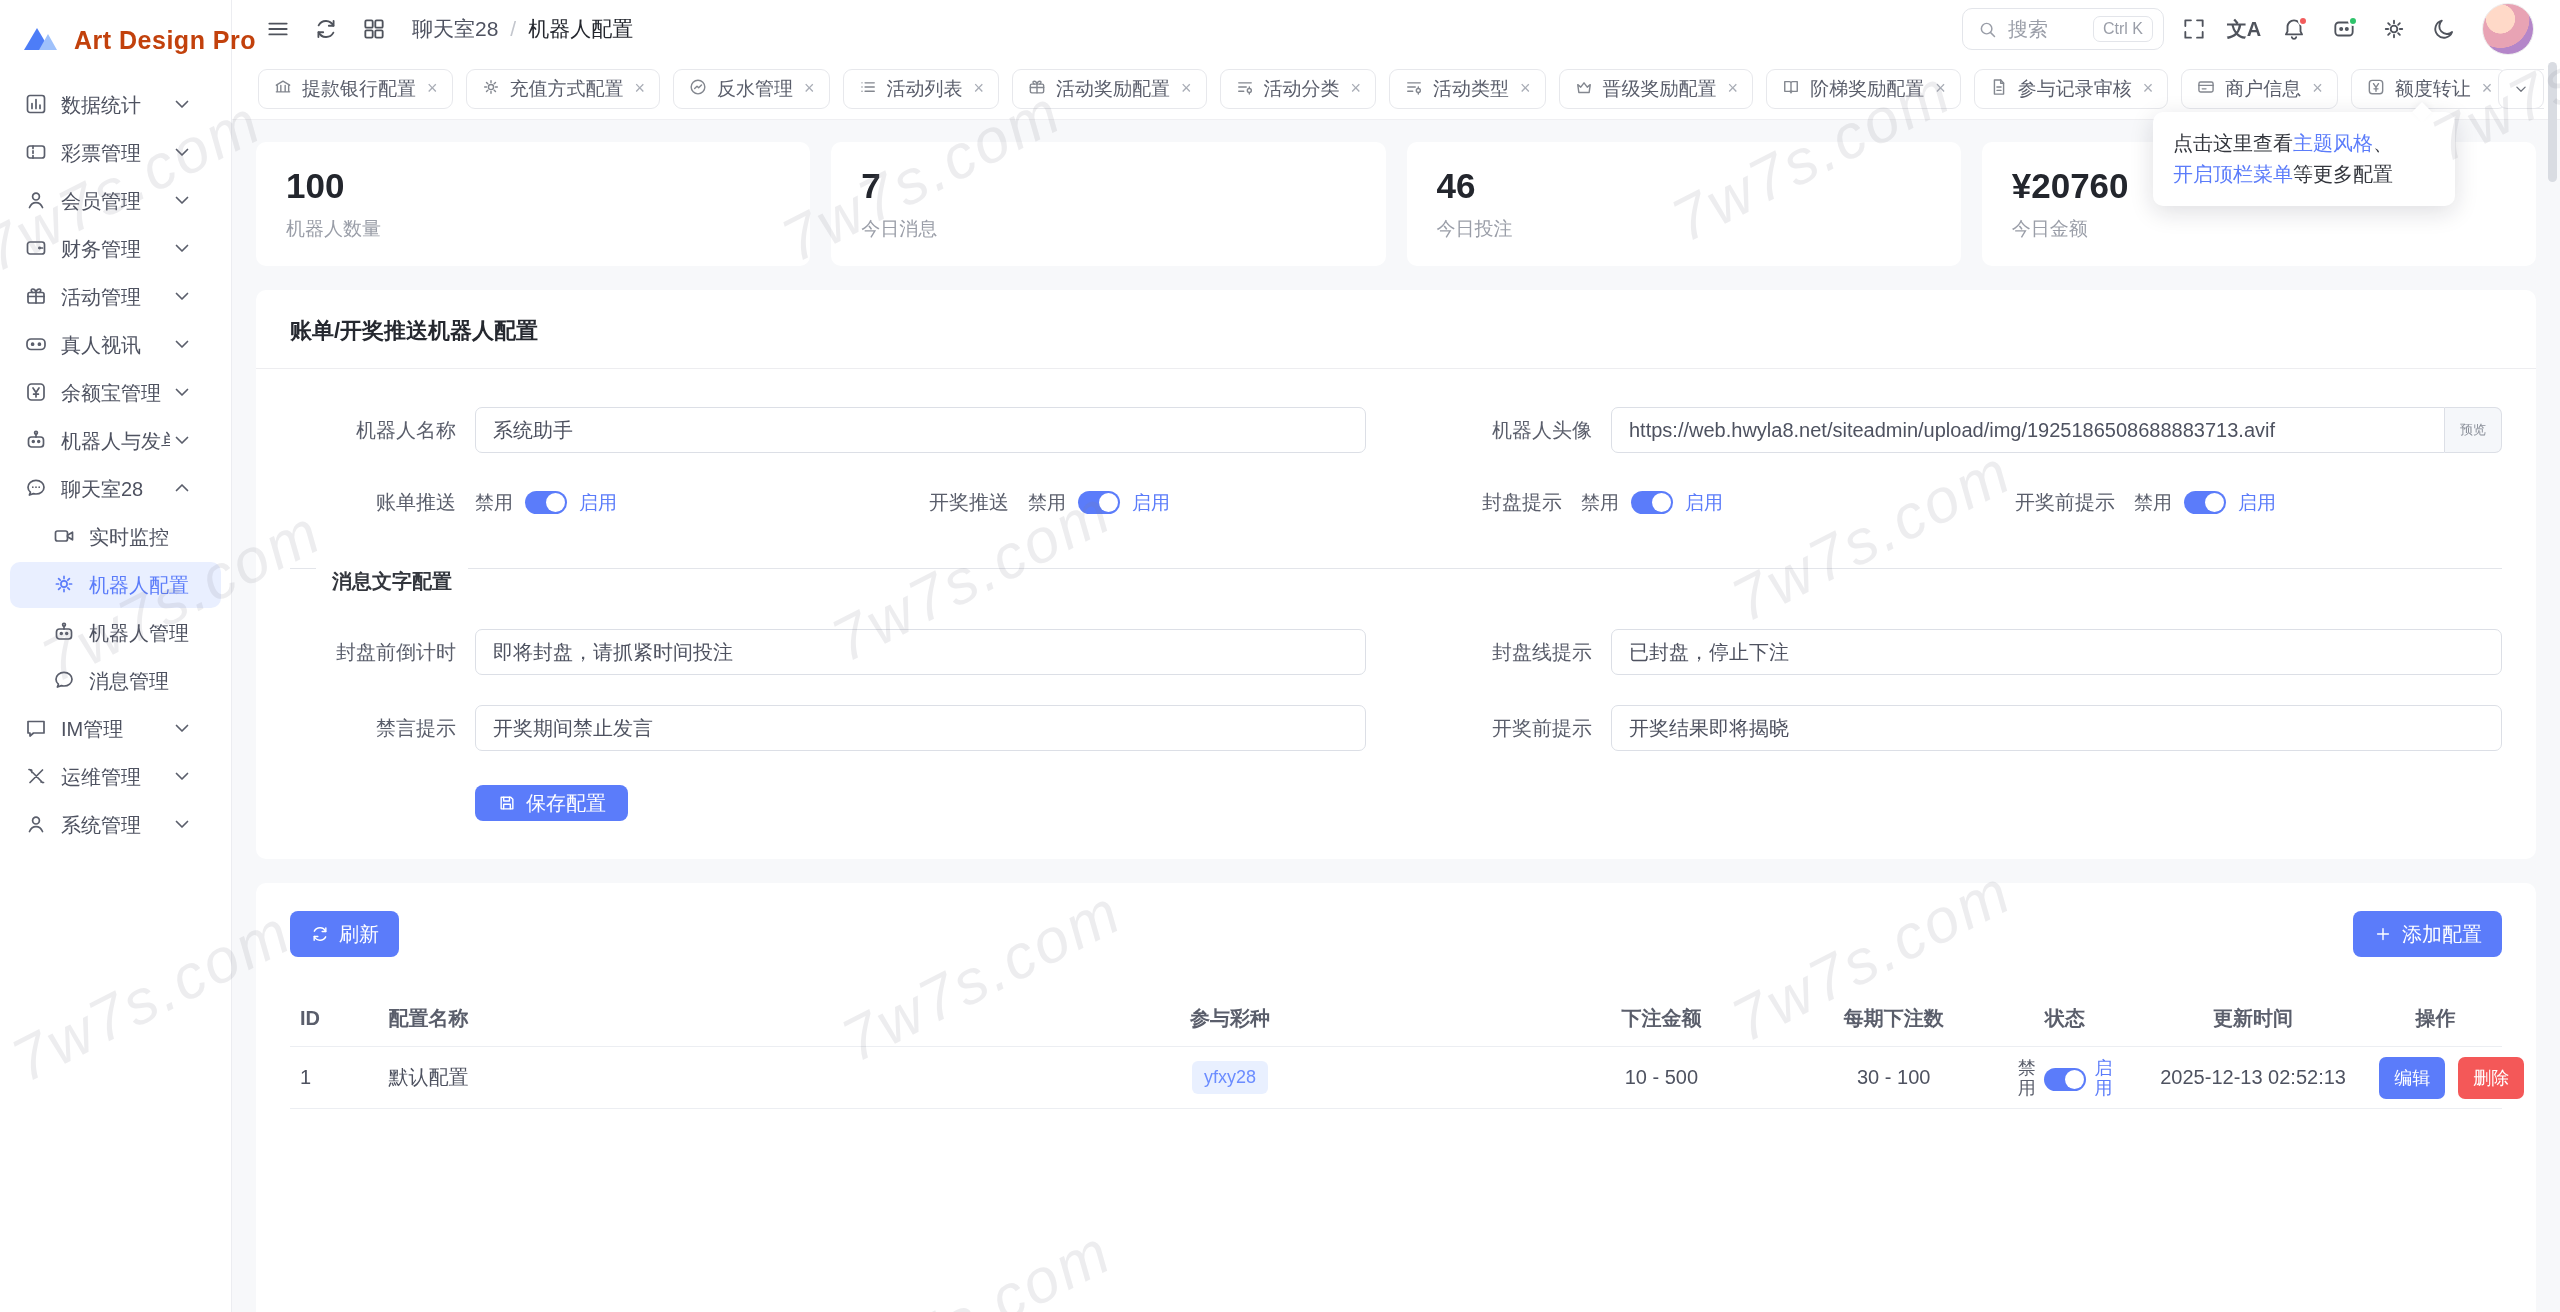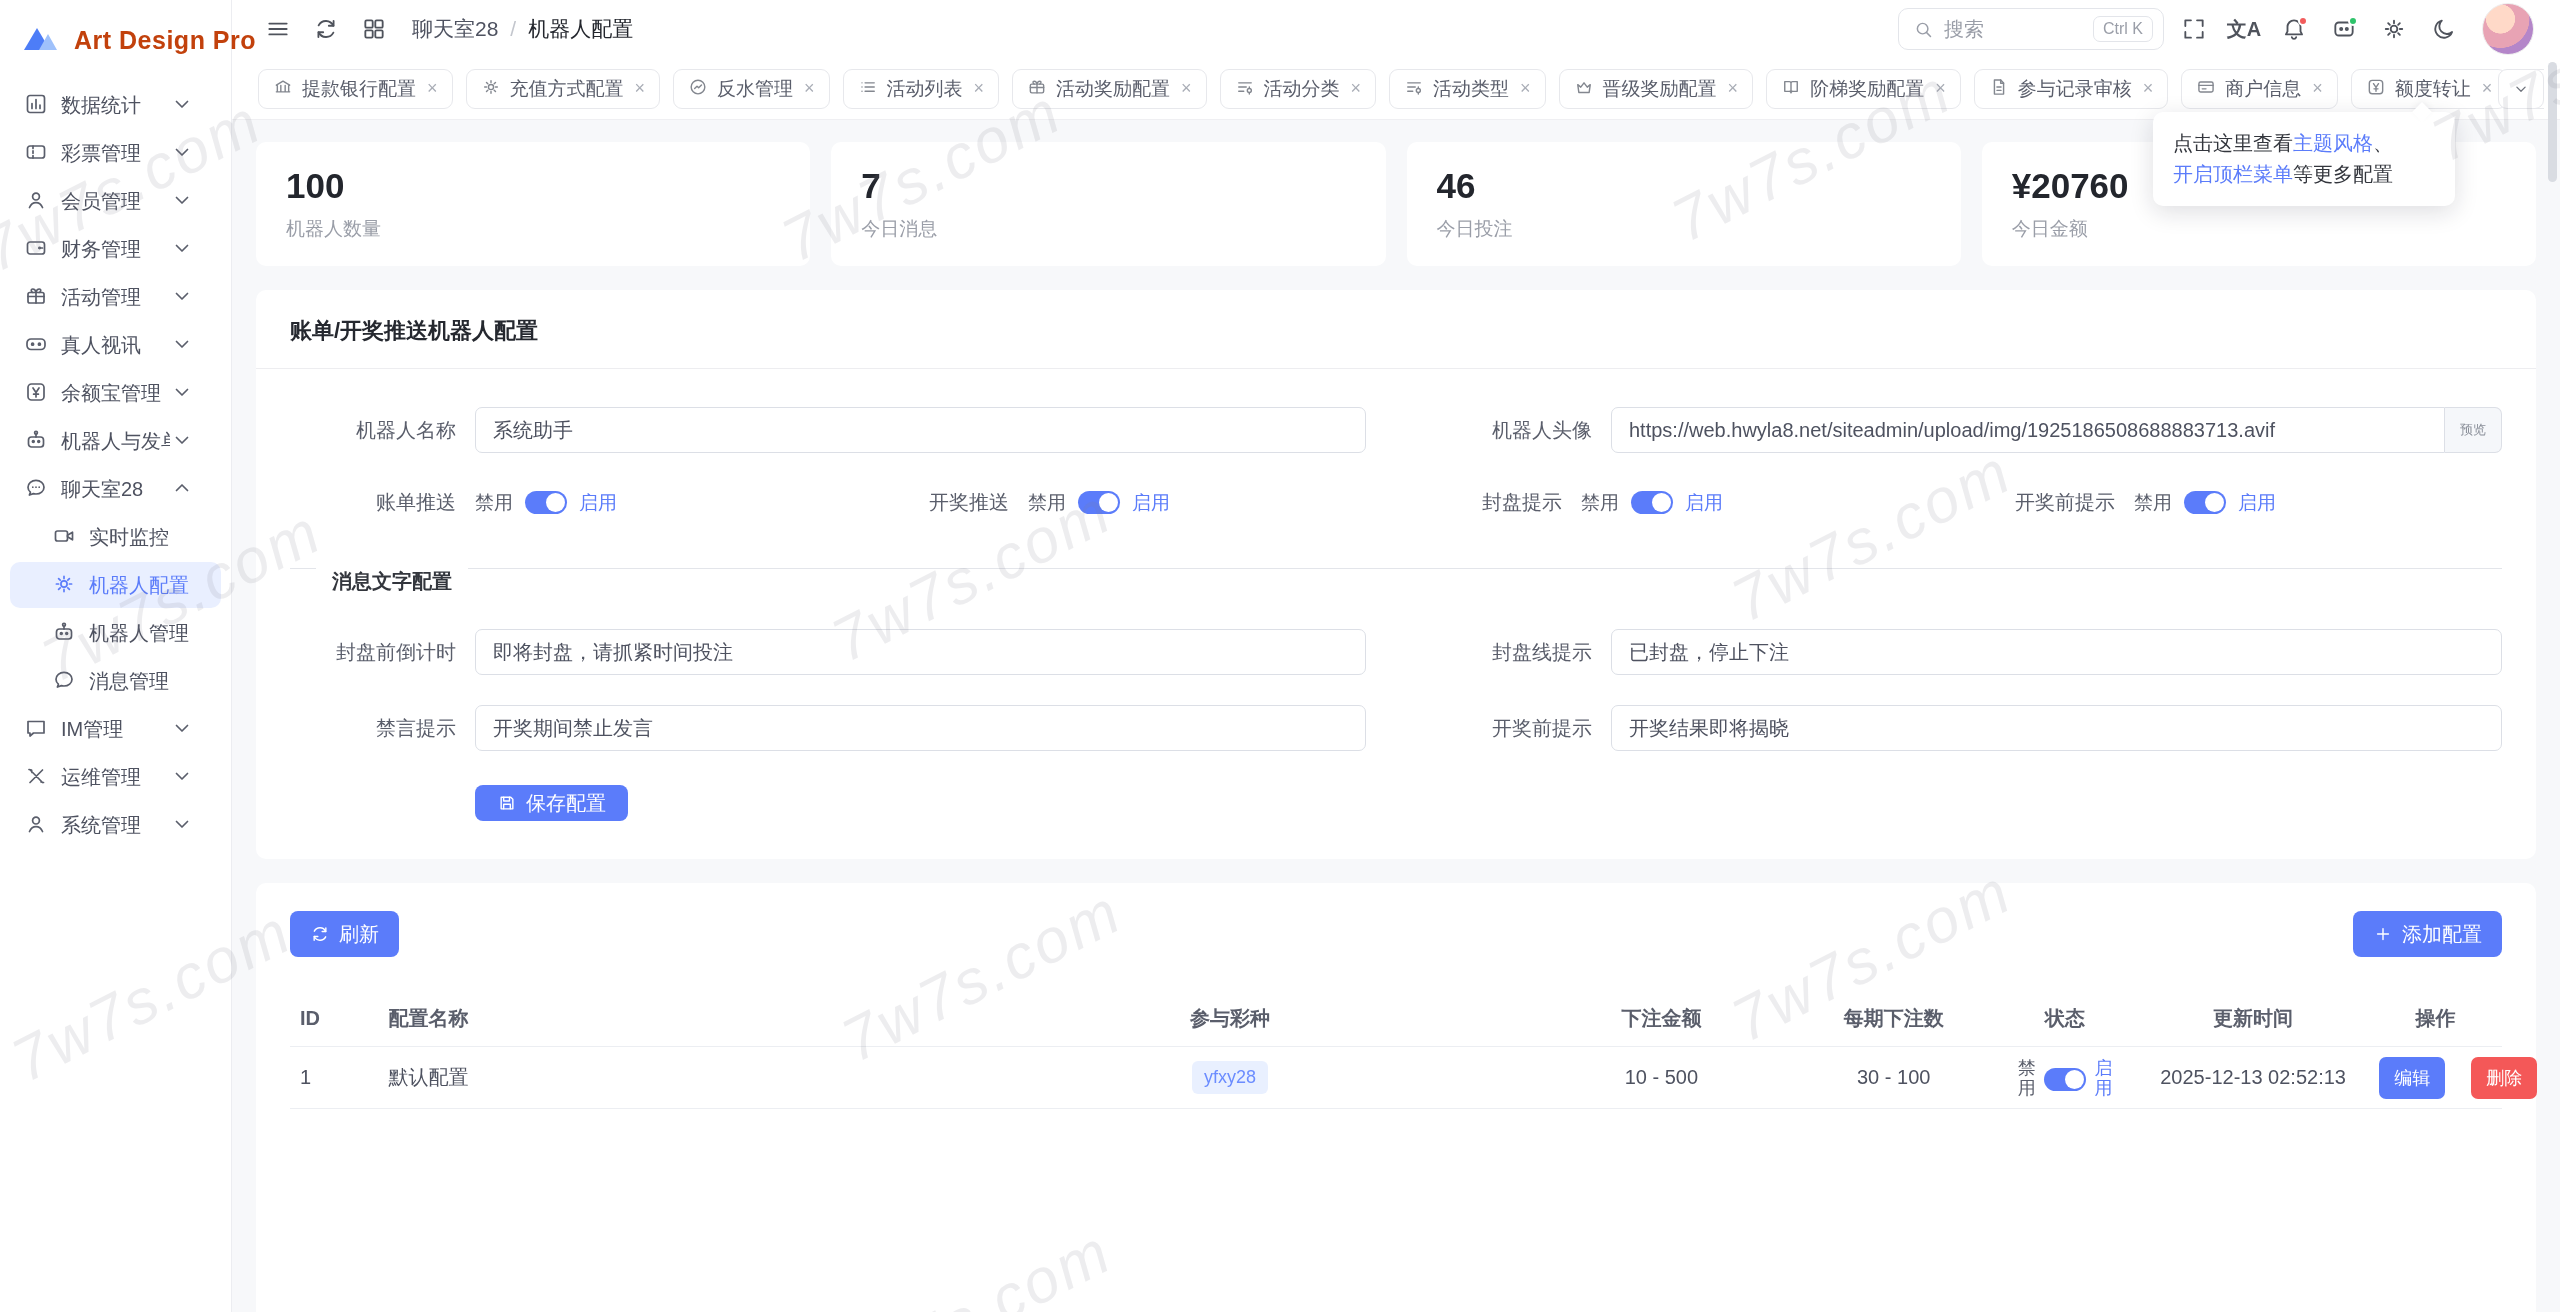--- a/index.html
+++ b/index.html
@@ -32,21 +32,21 @@
 
   
   .topbar { background:#fff; }
   .topbar-row1 { height:58px; display:flex; align-items:center; padding:0 26px; gap:8px; }
   .hbtn { width:40px; height:40px; display:flex; align-items:center; justify-content:center; border-radius:8px; color:#4f535c; font-size:26px; cursor:pointer; position:relative; }
   .crumb { display:flex; align-items:center; gap:12px; margin-left:10px; font-size:21px; }
   .crumb .c1 { color:#4e5260; }
   .crumb .sep { color:#c3c6cd; }
   .crumb .c2 { color:#23262d; }
   .tb-right { margin-left:auto; display:flex; align-items:center; gap:10px; }
-  .searchbox { width:266px; height:42px; border:1px solid #e3e5ea; border-radius:10px; display:flex; align-items:center; padding:0 10px 0 14px; gap:10px; color:#9a9ea8; font-size:20px; cursor:text; }
+  .searchbox { width:202px; height:42px; border:1px solid #e3e5ea; border-radius:10px; display:flex; align-items:center; padding:0 10px 0 14px; gap:10px; color:#9a9ea8; font-size:20px; cursor:text; }
   .searchbox .ic { font-size:21px; }
   .searchbox input { border:none; outline:none; flex:1; min-width:0; font-size:20px; color:#4e5260; background:transparent; }
   .searchbox input::placeholder { color:#9a9ea8; }
   .kbd { border:1px solid #e3e5ea; border-radius:7px; font-size:16px; padding:3px 9px; color:#9a9ea8; white-space:nowrap; }
   .dot { position:absolute; top:7px; right:6px; width:10px; height:10px; border-radius:50%; border:2px solid #fff; }
   .dot.red { background:#f25c5c; }
   .dot.green { background:#2fc36b; }
   .avatar { width:52px; height:52px; border-radius:50%; margin-left:8px; background:radial-gradient(circle at 35% 30%, #ffd9c8 0 30%, #e8a3b4 31% 60%, #b486c9 61% 100%); cursor:pointer; border:1px solid #eee; }
 
   
@@ -119,21 +119,21 @@
   .col2 { width:27%; text-align:center; }
   .col3 { width:12%; text-align:center; }
   .col4 { width:9%; text-align:center; }
   .col5 { width:6.5%; text-align:center; }
   .col6 { width:10.5%; text-align:center; }
   .col7 { width:6%; text-align:center; }
   .tag { display:inline-block; background:#e9f0ff; color:#6b8cff; border-radius:6px; padding:6px 12px; font-size:18px; }
   .status-cell { display:inline-flex; align-items:center; gap:8px; }
   .vtext { display:inline-block; width:1.05em; line-height:1.1; font-size:18px; color:#5a5e6b; word-break:break-all; text-align:center; }
   .vtext.on { color:#5b7cfa; }
-  .ops { display:inline-flex; gap:26px; }
+  .ops { display:inline-flex; gap:13px; }
   .op-btn { border:none; border-radius:7px; color:#fff; font-size:18px; padding:9px 15px; cursor:pointer; font-family:inherit; white-space:nowrap; }
   .op-edit { background:#5b7cfa; }
   .op-del { background:#f45858; }
 
   
   .vscroll { position:absolute; right:3px; top:62px; width:9px; height:120px; border-radius:5px; background:#d9dce2; z-index:60; }
 
   
   .wm-layer { position:absolute; inset:0; pointer-events:none; z-index:80; overflow:hidden; }
   .wm { position:absolute; font-size:62px; font-style:italic; color:rgba(125,130,140,.14); transform:rotate(-27deg); white-space:nowrap; letter-spacing:3px; }

